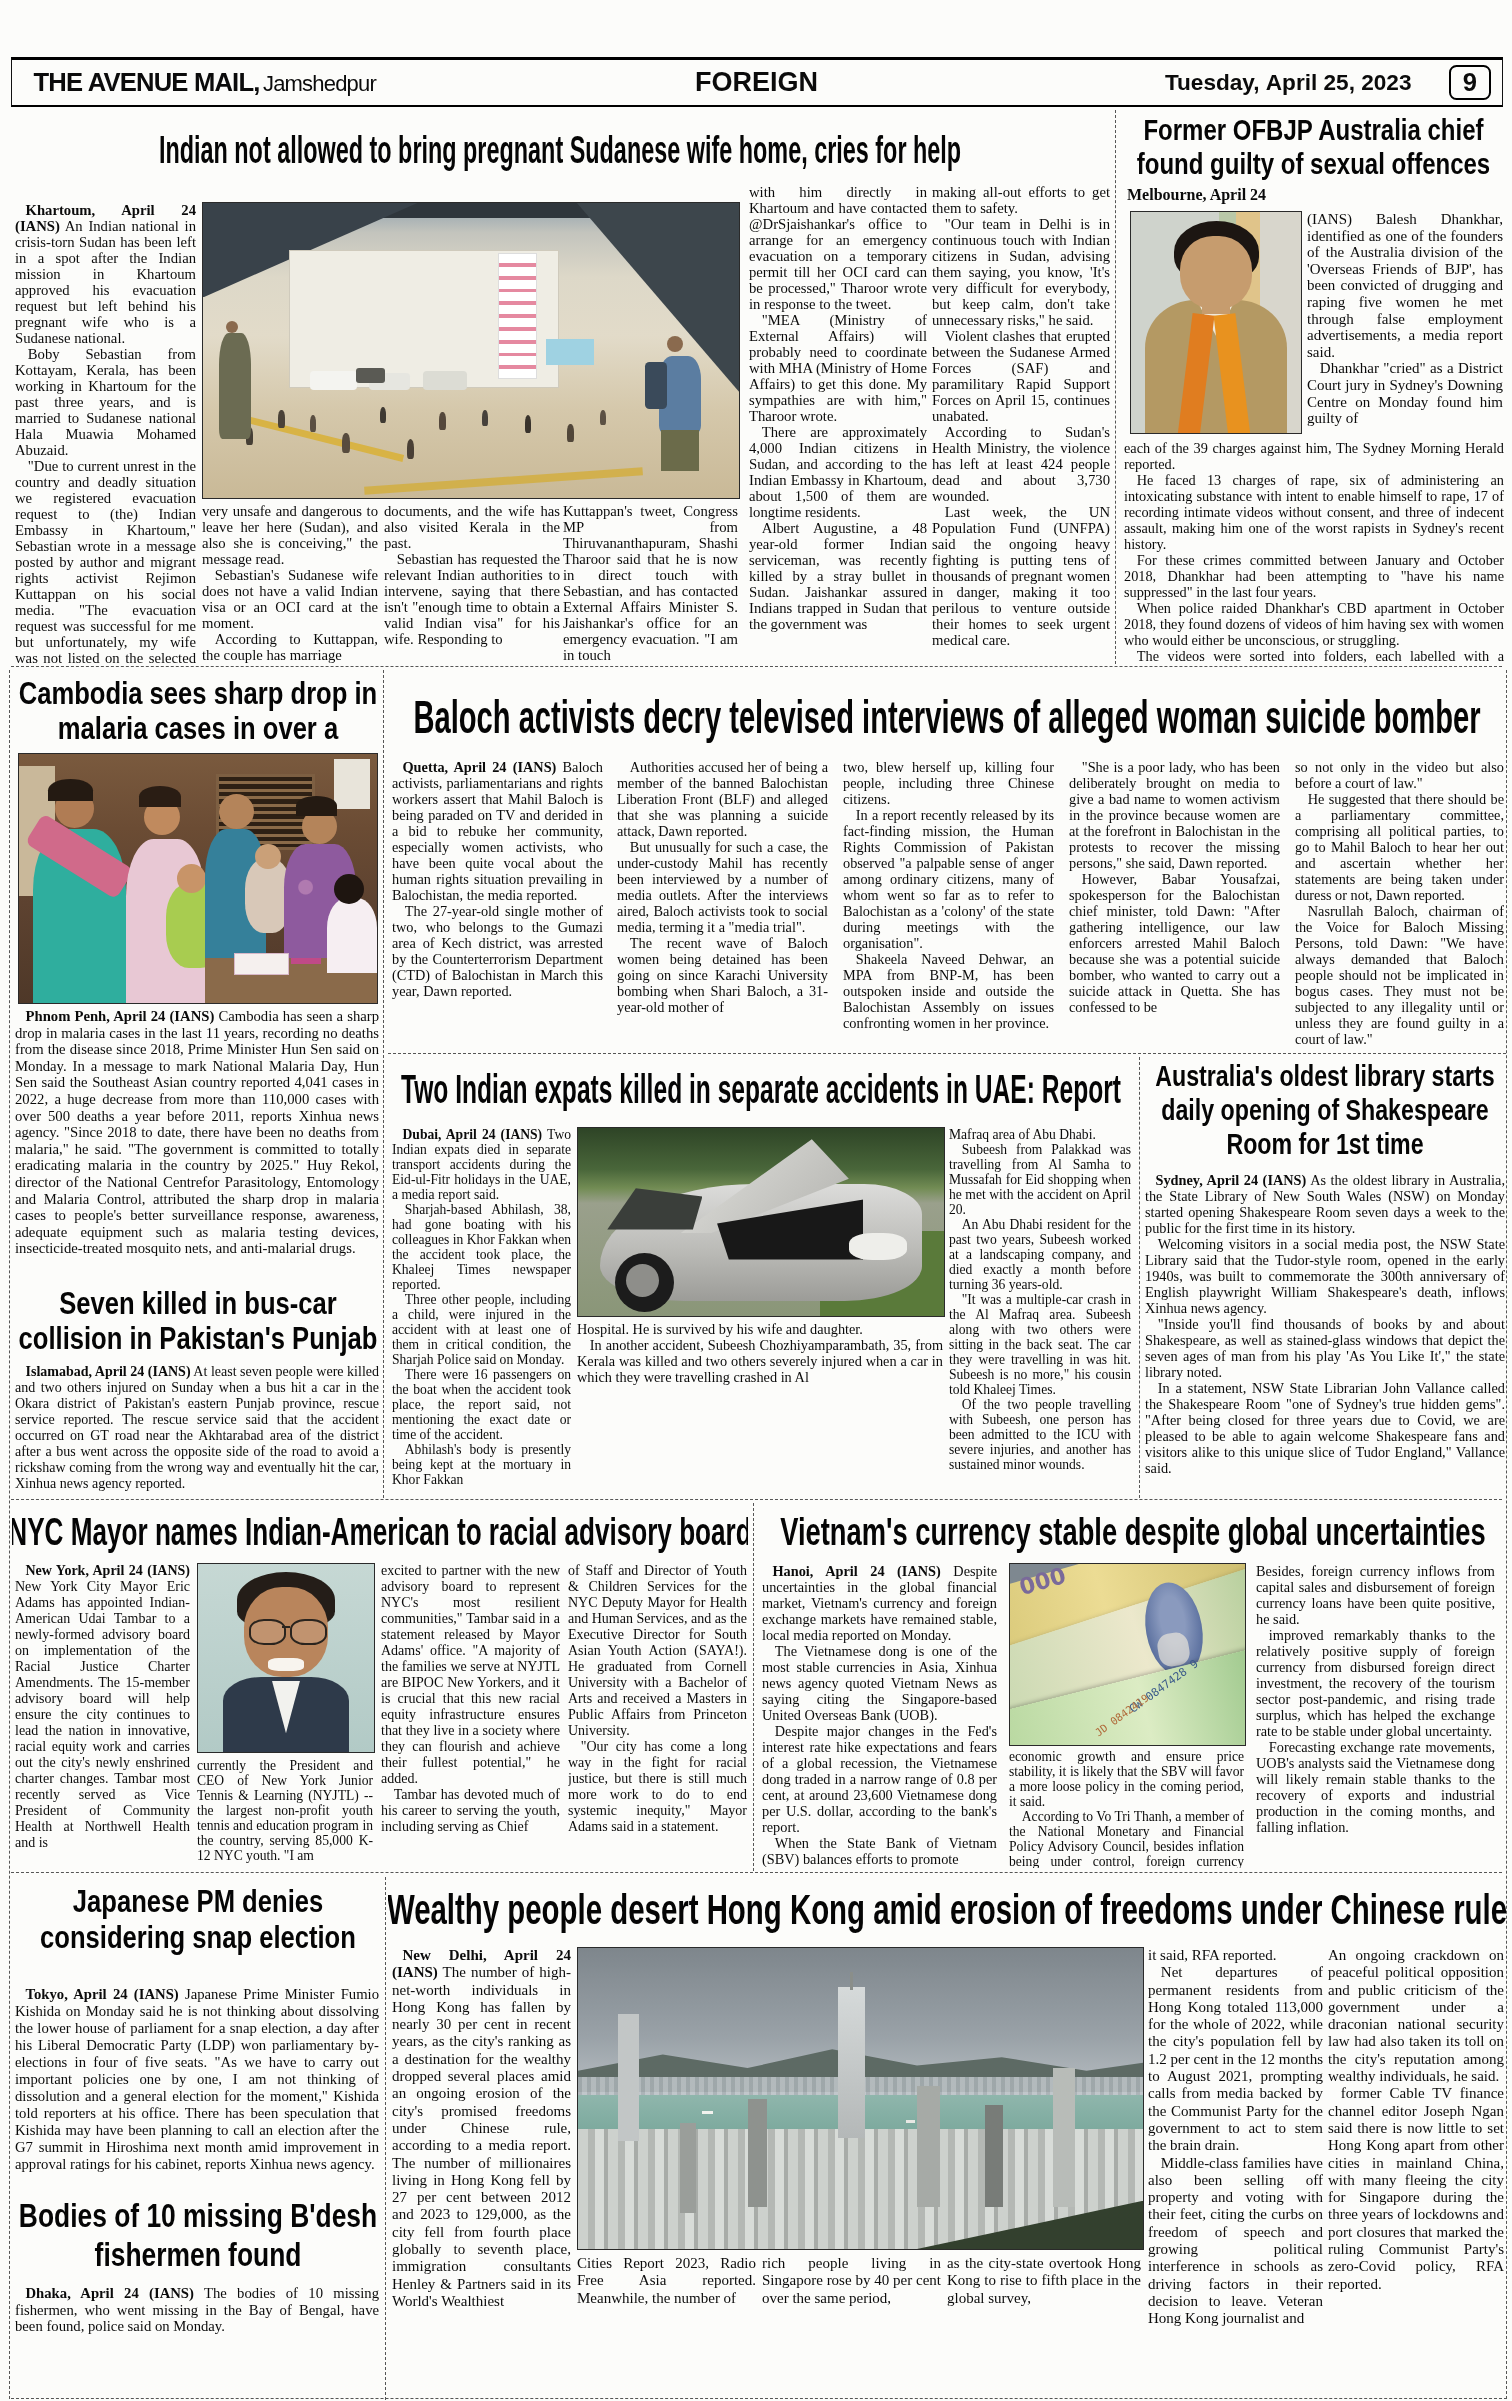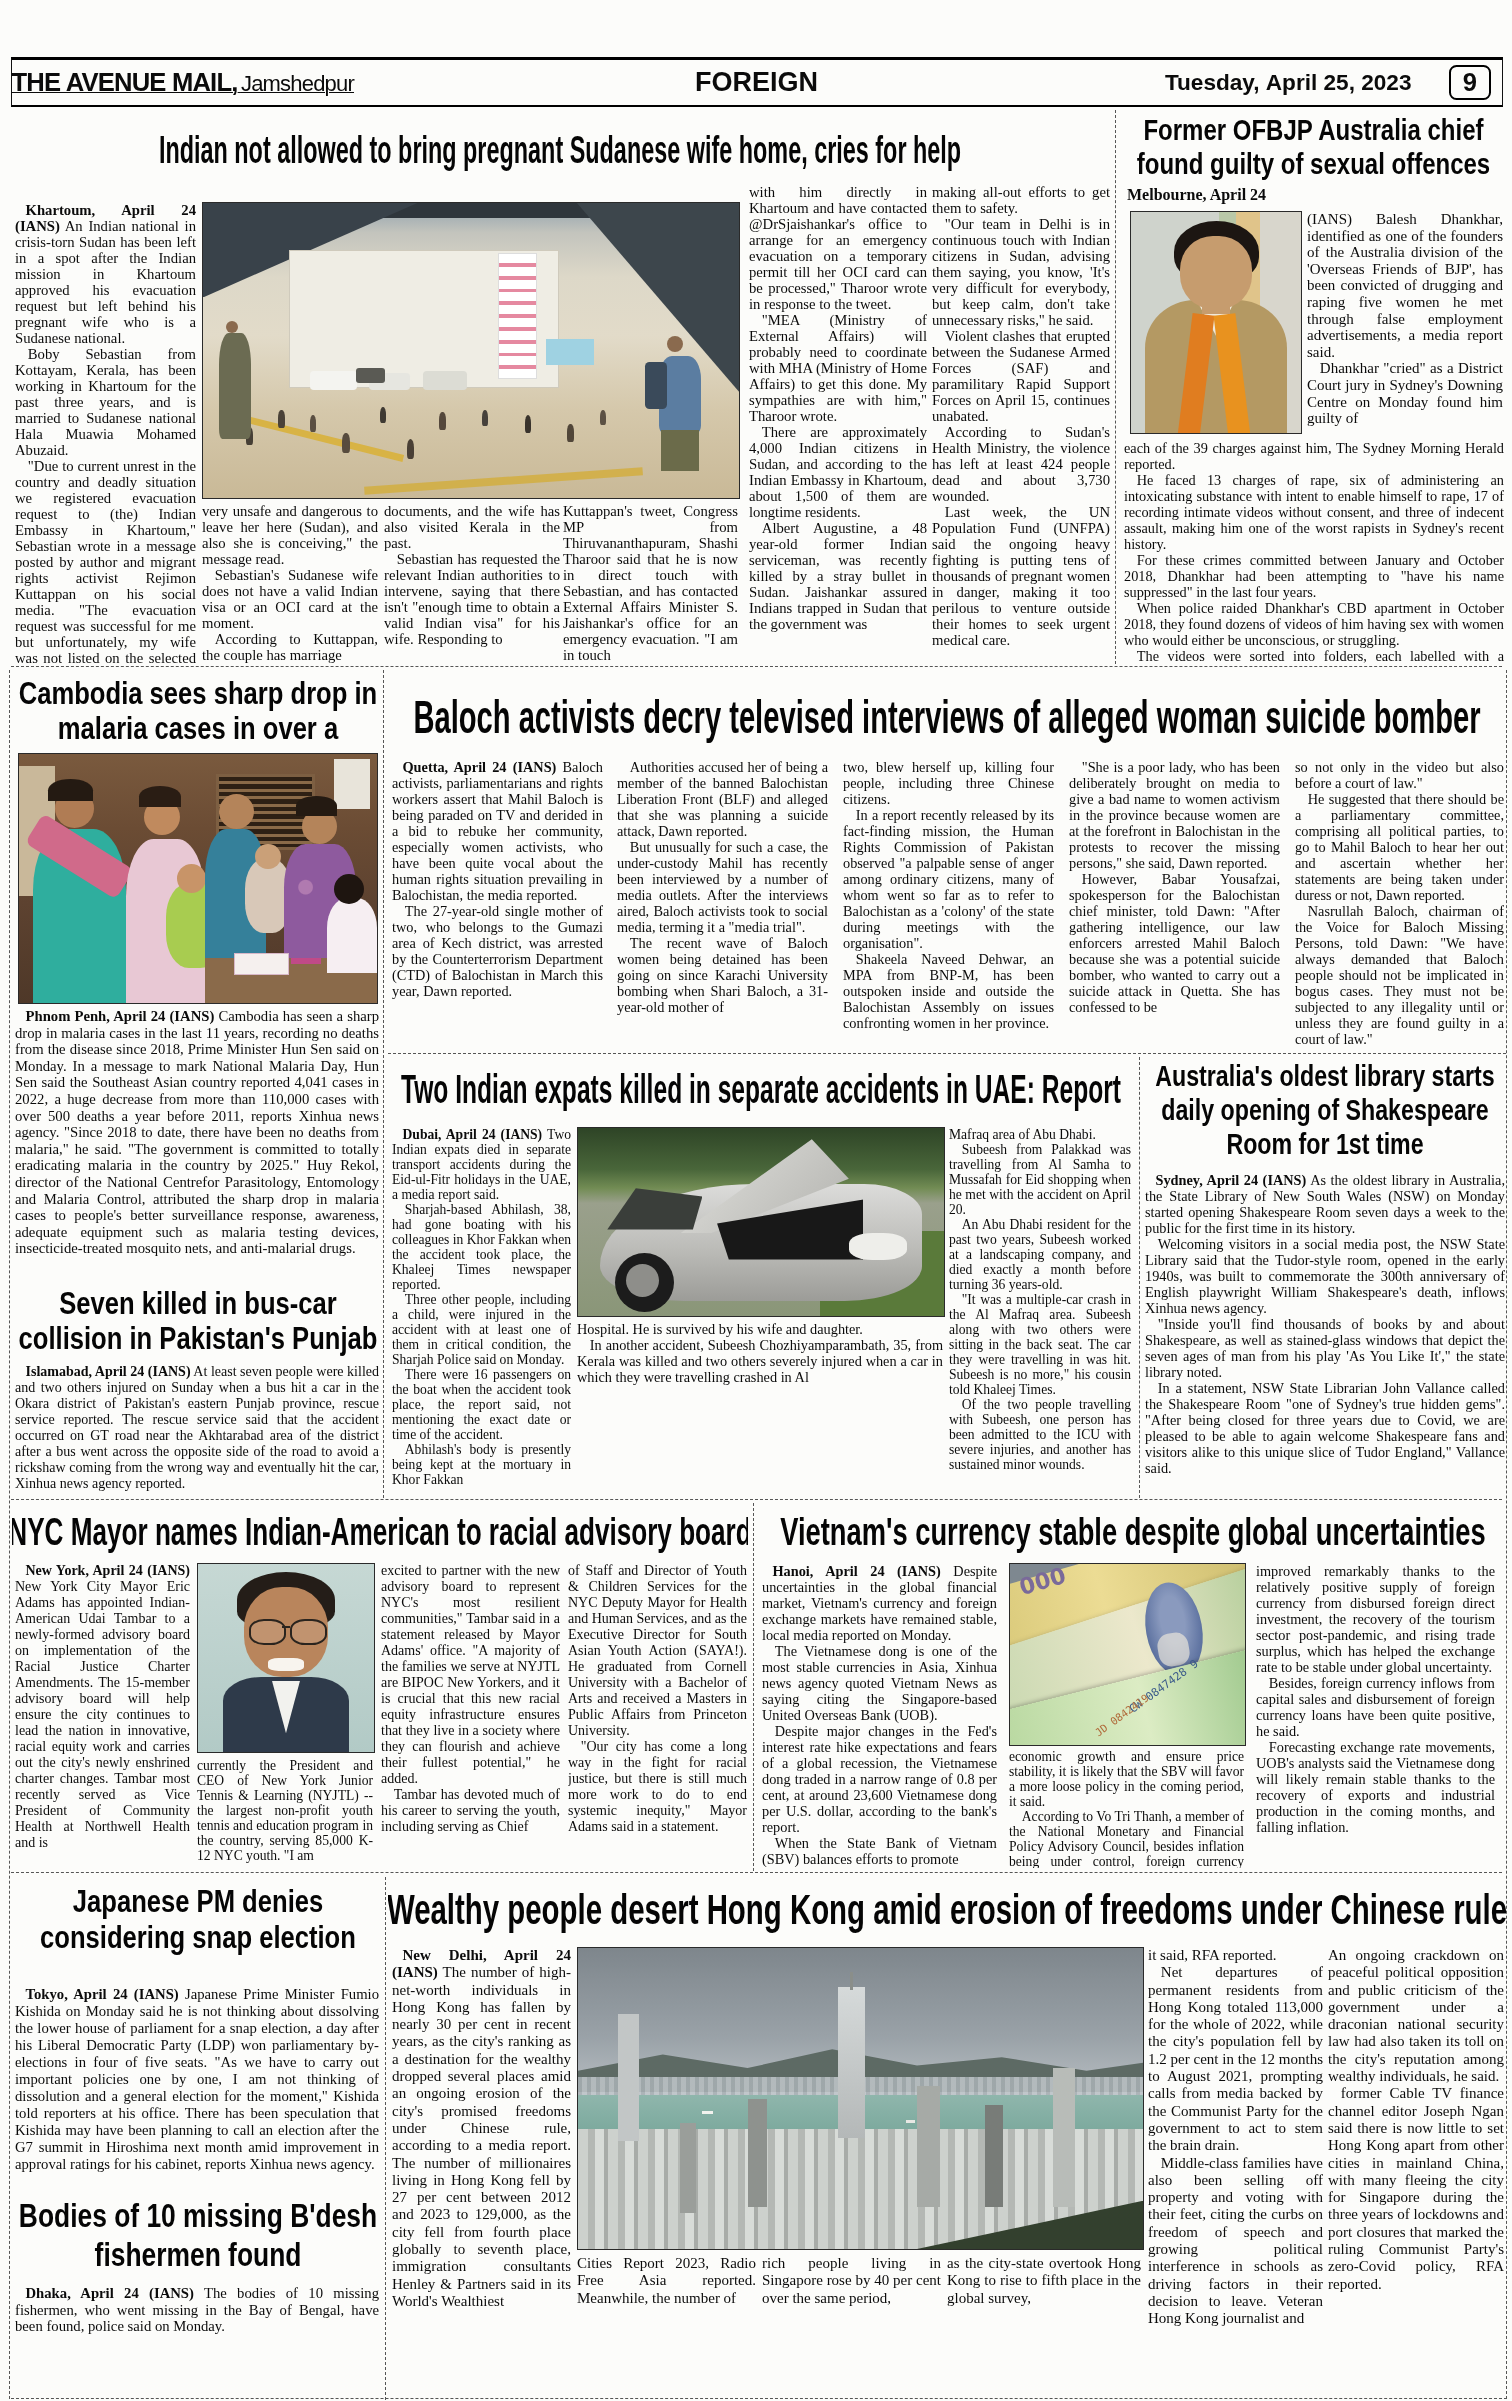--- a/index.html
+++ b/index.html
@@ -19,21 +19,21 @@
   .dash-v{position:absolute;border-left:1.5px dashed #555;width:0;}
   .mast{position:absolute;left:10.5px;top:57px;width:1490px;height:45px;border:1.5px solid #111;border-top:3.8px solid #000;border-bottom:2.3px solid #000;font-family:"Liberation Sans",sans-serif;display:flex;align-items:center;}
   .pgnum{border:2.3px solid #000;border-radius:7.5px;padding:0.8px 12px;font-size:25.6px;font-weight:bold;}
 </style>
 </head>
 <body>
 
 <div id="page">
 
   <div class="mast">
-    <div style="margin-left:0;white-space:nowrap;text-decoration:underline;">
+    <div style="margin-left:22px;white-space:nowrap;">
       <span style="font-size:25.6px;font-weight:bold;letter-spacing:-0.8px;">THE AVENUE MAIL,</span>
       <span style="font-size:22px;letter-spacing:-0.8px;">Jamshedpur</span>
     </div>
     <div style="position:absolute;left:0;right:0;text-align:center;font-size:27px;font-weight:bold;letter-spacing:0px;">FOREIGN</div>
     <div style="position:absolute;right:90px;white-space:nowrap;font-size:22.6px;">
       <span style="font-weight:900;">Tuesday,</span>
       <span style="font-weight:bold;">April 25, 2023</span>
     </div>
     <div class="pgnum" style="position:absolute;right:10.5px;">9</div>
   </div>
@@ -361,22 +361,22 @@
       <div class="abs" style="left:34%;top:80%;font-family:'DejaVu Sans Mono',monospace;font-size:10.5px;color:#b06a3a;transform:rotate(-36deg);">JD 0842419</div>
     </div>
     <div class="bd cont" style="left:1009px;top:1749px;width:235px;height:119px;font-size:13.6px;line-height:15px;">
         <div>
           <p>economic growth and ensure price stability, it is likely that the SBV will favor a more loose policy in the coming period, it said.</p>
           <p>According to Vo Tri Thanh, a member of the National Monetary and Financial Policy Advisory Council, besides inflation being under control, foreign currency liquidity has</p>
         </div>
       </div>
     <div class="bd cont" style="left:1256px;top:1563px;width:239px;height:304px;">
         <div>
+          <p>Besides, foreign currency inflows from capital sales and disbursement of foreign currency loans have been quite positive, he said.</p>
           <p>improved remarkably thanks to the relatively positive supply of foreign currency from disbursed foreign direct investment, the recovery of the tourism sector post-pandemic, and rising trade surplus, which has helped the exchange rate to be stable under global uncertainty.</p>
-          <p>Besides, foreign currency inflows from capital sales and disbursement of foreign currency loans have been quite positive, he said.</p>
           <p>Forecasting exchange rate movements, UOB's analysts said the Vietnamese dong will likely remain stable thanks to the recovery of exports and industrial production in the coming months, and falling inflation.</p>
         </div>
       </div>
   </div>
 
   <div>
     <div class="hl" style="left:15px;top:1883px;width:364px;height:72px;font-size:32px;line-height:36px;">
       <span class="in" style="width:456px;margin-left:-45px;transform:scaleX(0.8);">Japanese PM denies considering snap election</span>
     </div>
     <div class="bd" style="left:15px;top:1962px;width:364px;height:223px;font-size:14.7px;line-height:17px;margin-top:24px;">

